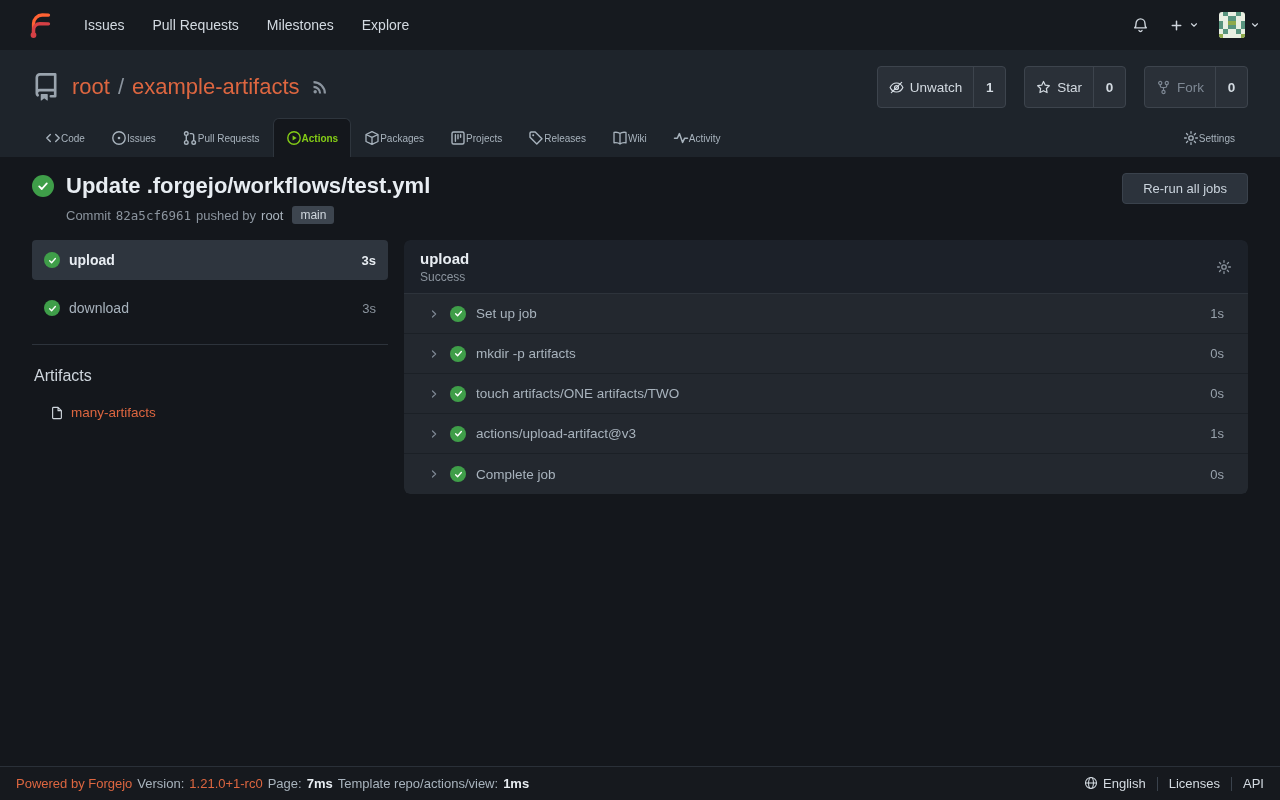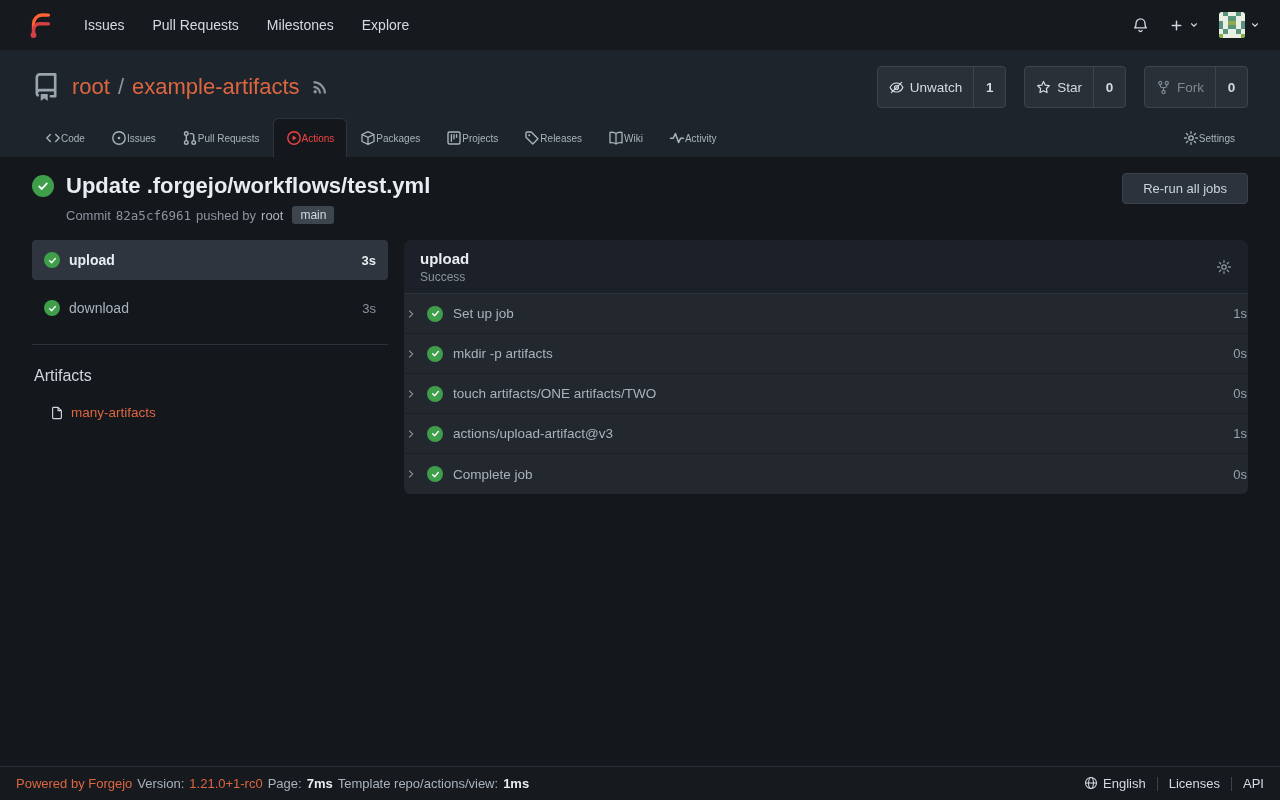--- a/index.html
+++ b/index.html
@@ -37,21 +37,21 @@
   .repo-actions{margin-left:auto;display:flex;gap:18px}
   .btn-group{display:flex;border:1px solid #3d444d;border-radius:4px;overflow:hidden;background:#2a3038;height:42px}
   .repo-btn{display:flex;align-items:center;gap:6px;padding:0 11px;background:transparent;border:none;color:#d3dae1;font-size:13.5px}
   .repo-btn.count{border-left:1px solid #3d444d;font-weight:600;min-width:32px;justify-content:center}
   .repo-btn.dim{color:#7d8793}
 
   
   .tabs{display:flex;align-items:flex-end;margin-top:10px}
   .tab{display:flex;align-items:center;padding:11px 12px;color:#a8b3bd;font-size:10px;
        border:1px solid transparent;border-bottom:none;border-radius:6px 6px 0 0}
-  .tab.active{background:#14171c;border-color:#2e353d;color:#ef4444;font-weight:400}
+  .tab.active{background:#14171c;border-color:#2e353d;color:#84cc16;font-weight:700}
   .tabs .spacer{flex:1}
 
   
   main{flex:1;padding:14px 32px 0;overflow:hidden}
   .run-header{display:flex;align-items:flex-start;margin:2px 0 16px}
   .run-head-left{display:flex;gap:12px;align-items:flex-start}
   .run-title{font-size:22px;color:#e8edf2;font-weight:700}
   .commit-line{margin-top:7px;font-size:13px;color:#8b949e;display:flex;align-items:center;gap:5px}
   .commit-sha{font-family:"DejaVu Sans Mono",monospace;font-size:12.5px}
   .commit-author{color:#aab4be}
@@ -75,21 +75,21 @@
   .artifact-link{color:var(--accent);font-size:13.5px}
 
   
   .job-panel{flex:1;border-radius:6px;overflow:hidden}
   .panel-header{background:#1c2129;padding:10px 16px 9px;display:flex;align-items:center;
                 border-bottom:1px solid #2d333b;border-radius:6px 6px 0 0;min-height:52px}
   .panel-job-name{font-size:15px;font-weight:700;color:#e8edf2}
   .panel-status{font-size:12px;color:#8b949e;margin-top:3px}
   .gear{margin-left:auto;color:#8b949e}
   .steps{background:#23282f;border-radius:0 0 6px 6px}
-  .step-row{display:flex;align-items:center;gap:10px;height:40px;padding:0 1px;
+  .step-row{display:flex;align-items:center;gap:10px;height:40px;padding:0 24px;
             border-bottom:1px solid #1b2026;color:#a8b3bd;cursor:pointer}
   .step-row:last-child{border-bottom:none}
   .step-chevron{color:#7d8793}
   .step-label{font-size:13.5px}
   .step-dur{margin-left:auto;font-size:13px;color:#98a2ac}
 
   
   .check-circle{width:16px;height:16px;border-radius:50%;background:var(--green);
                 display:inline-flex;align-items:center;justify-content:center;flex:none}
   .check-circle svg{width:9px;height:9px}

